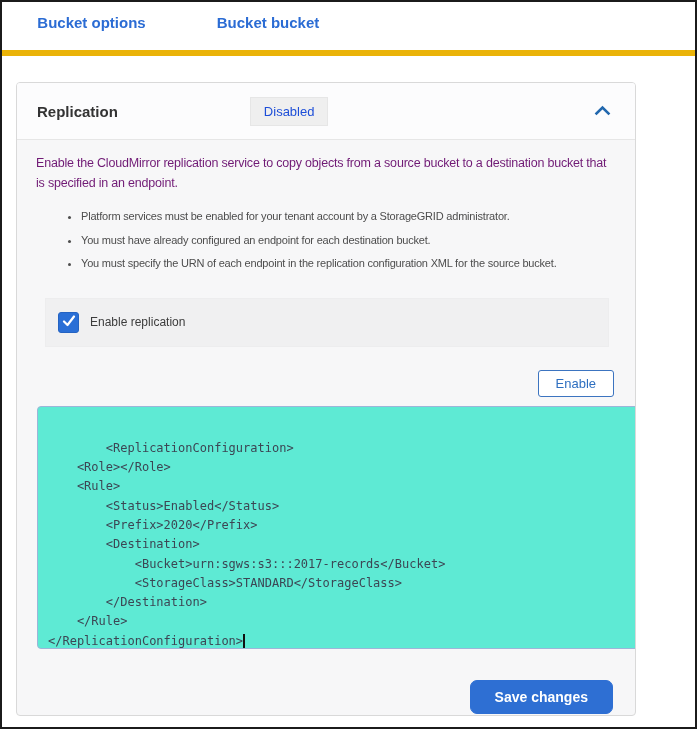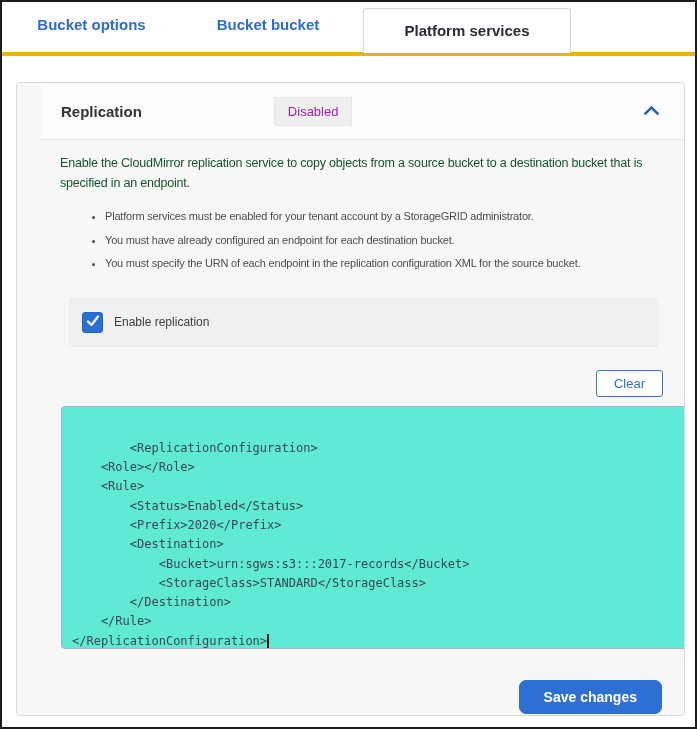--- a/index.html
+++ b/index.html
@@ -13,21 +13,21 @@
     border: 2px solid #1b1b1b;
     background: #fff;
     overflow: hidden;
   }
 
   
   .tabbar {
     display: flex;
     align-items: flex-end;
     height: 54px;
-    border-bottom: 4px solid #eab308;
+    border-bottom: 6px solid #eab308;
     background: #fff;
   }
   .tab {
     font-size: 15px;
     font-weight: bold;
     color: #2b6cd4;
     text-align: center;
     cursor: pointer;
   }
   .tab.inactive {
@@ -46,64 +46,63 @@
     border-bottom: none;
     border-radius: 3px 3px 0 0;
     margin-bottom: -1px;
     position: relative;
     z-index: 2;
   }
 
   
   .card {
     margin: 26px 12px 0 14px;
-    width: 669px;
+    width: 620px;
     height: 634px;
     border: 1px solid #d9d9d9;
     border-radius: 4px;
     background: #f7f7f8;
     overflow: hidden;
-    padding-left: 24px;
   }
   .card-header {
     display: flex;
     align-items: center;
     height: 57px;
     padding: 0 20px;
     background: #fcfcfd;
     border-bottom: 1px solid #e6e6e6;
   }
   .card-title {
     font-size: 15px;
     font-weight: bold;
     color: #333;
   }
   .status-badge {
     margin-left: 132px;
     background: #efefef;
     border: 1px solid #e6e6e6;
-    color: #a21caf;
+    color: #1d4ed8;
     font-size: 13px;
     padding: 6px 13px;
   }
   .collapse-btn {
     margin-left: auto;
     cursor: pointer;
     display: flex;
     align-items: center;
     padding: 4px;
   }
 
   .card-body { padding: 13px 20px 0 19px; }
 
   .description {
     font-size: 12.5px;
     letter-spacing: -0.2px;
     line-height: 20px;
-    color: #14532d;
+    color: #701a75;
     max-width: 625px;
   }
   .req-list {
     margin: 12px 0 0 0;
     padding-left: 45px;
     color: #4d4d4d;
   }
   .req-list li {
     font-size: 11px;
     letter-spacing: -0.2px;
@@ -208,21 +207,20 @@
   }
 </style>
 </head>
 <body>
 
 <div class="frame">
 
   <div class="tabbar">
     <div class="tab inactive tab-1">Bucket options</div>
     <div class="tab inactive tab-2">Bucket bucket</div>
-    <div class="tab active">Platform services</div>
   </div>
 
   <div class="card">
 
     <div class="card-header">
       <span class="card-title">Replication</span>
       <span class="status-badge">Disabled</span>
       <span class="collapse-btn">
         <span>
           <svg width="17" height="11" viewBox="0 0 17 11">
@@ -247,21 +245,21 @@
           <span>
             <svg width="14" height="12" viewBox="0 0 14 12">
               <polyline points="2,6.5 5.5,10 12,1.5" fill="none" stroke="#ffffff" stroke-width="2.2" stroke-linecap="round" stroke-linejoin="round"></polyline>
             </svg>
           </span>
         </span>
         <span class="checkbox-label">Enable replication</span>
       </div>
 
       <div class="clear-row">
-        <span class="clear-btn">Clear</span>
+        <span class="clear-btn">Enable</span>
       </div>
 
       <div class="xml-area">
         <span>&lt;ReplicationConfiguration&gt;
     &lt;Role&gt;&lt;/Role&gt;
     &lt;Rule&gt;
         &lt;Status&gt;Enabled&lt;/Status&gt;
         &lt;Prefix&gt;2020&lt;/Prefix&gt;
         &lt;Destination&gt;
             &lt;Bucket&gt;urn:sgws:s3:::2017-records&lt;/Bucket&gt;

